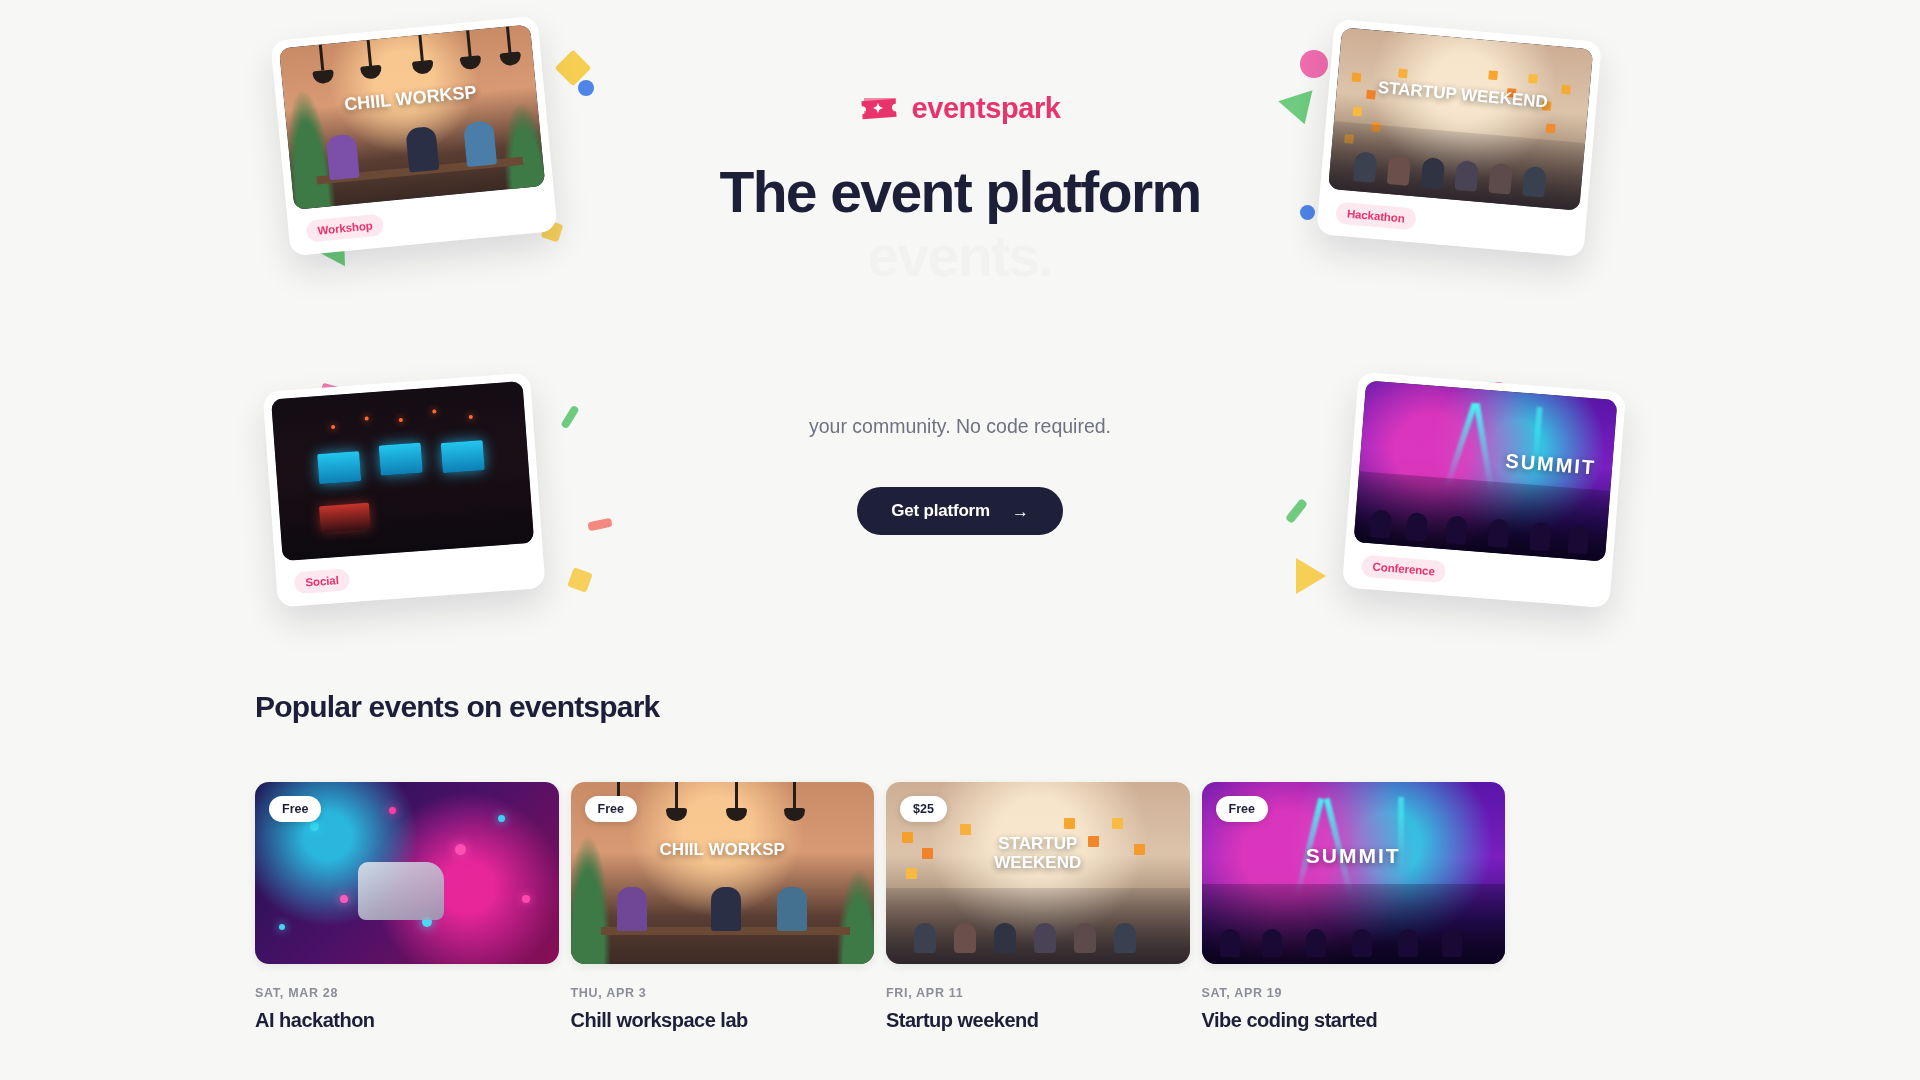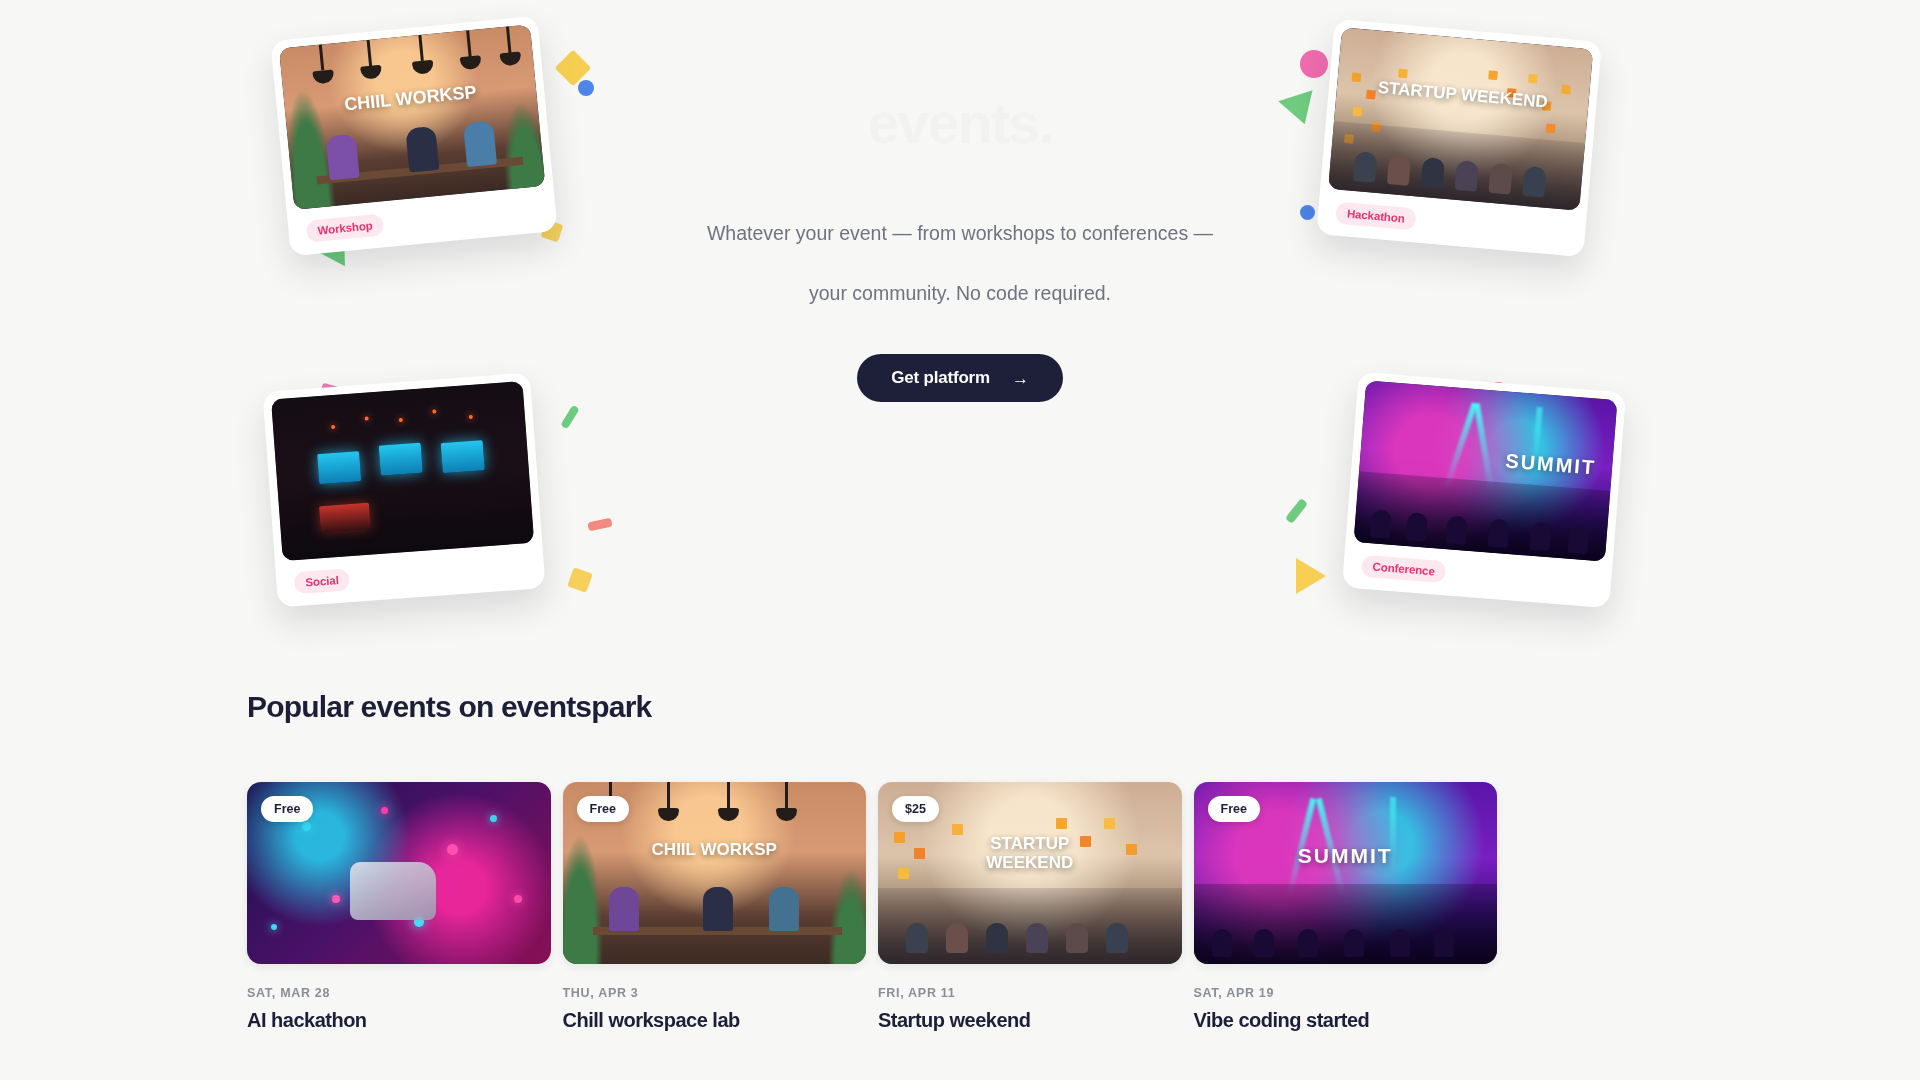--- a/index.html
+++ b/index.html
@@ -141,21 +141,21 @@
   }
 
   
   .shape { position:absolute; z-index:3; }
   .sh-circle { border-radius:50%; }
   .sh-sq { border-radius:3px; }
   .sh-bar { border-radius:4px; }
 
   
   .pop {
-    position:absolute; left:0; top:690px; width:1744px;
+    position:absolute; left:8px; top:690px; width:1744px;
   }
   .pop-inner { width:1250px; margin:0 auto; }
   .pop-title {
     font-size:30px; font-weight:800; color:#1d1f39; letter-spacing:-0.8px;
     margin-bottom:58px;
   }
   .ev-grid { display:grid; grid-template-columns:repeat(4,1fr); gap:12px; }
   .ev-card { width:100%; }
   .ev-thumb {
     width:100%; height:182px; border-radius:14px; overflow:hidden; position:relative;
@@ -297,27 +297,38 @@
         </div>
         <div class="photo-text" style="top:58px;font-size:20px;letter-spacing:2px;text-align:right;padding-right:16px;">SUMMIT</div>
       </div>
       <div class="foot">
         <span class="pill">Conference</span>
       </div>
     </div>
 
     <div class="hero-center">
 
+      <div class="logo-row">
+        <span class="ticket-icon">
+          <svg width="40" height="28" viewBox="0 0 40 28" xmlns="http://www.w3.org/2000/svg">
+            <path d="M3 5 h34 a0 0 0 0 1 0 0 v5 a4 4 0 0 0 0 8 v5 h-34 v-5 a4 4 0 0 0 0 -8 z" fill="#e8336d" transform="rotate(-4 20 14)"></path>
+            <path d="M5 3 h32 v5 a4 4 0 0 0 0 8 v5 h-32 v-5 a4 4 0 0 0 0 -8 z" fill="#e8336d" opacity=".55"></path>
+            <path d="M19 8 l1.6 3.6 L24 13 l-3.4 1.4 L19 18 l-1.6-3.6 L14 13 l3.4-1.4 z" fill="#fff"></path>
+          </svg>
+        </span>
+        <span class="logo-text">eventspark</span>
+      </div>
 
       <h1 class="headline">
+        <div class="l1">The event platform</div>
         <div class="l3">events.</div>
       </h1>
 
       <p class="subhead">
-        <span>Whatever your event — from workshops to conferences —</span><br>
+        <br>
         <br>
         <span>your community. No code required.</span>
       </p>
 
       <div class="cta-wrap">
         <button class="cta">
           <span>Get platform</span>
           <span class="arw">→</span>
         </button>
       </div>

